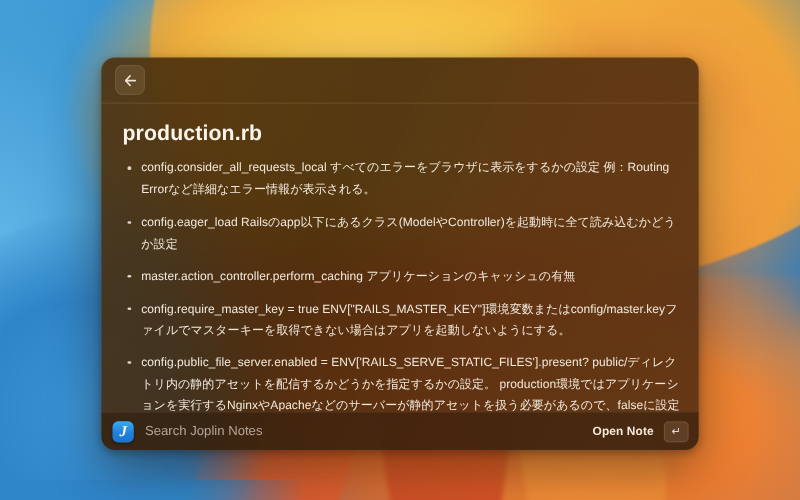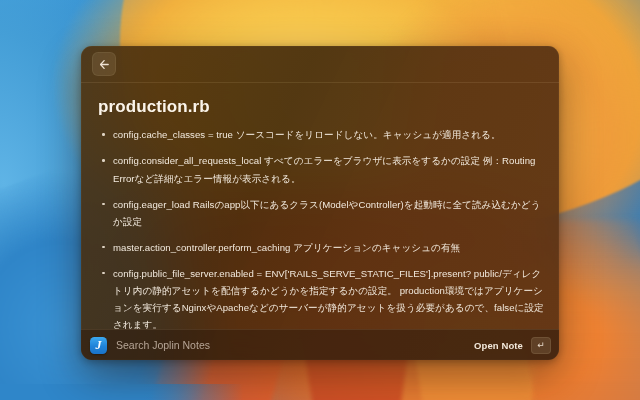--- a/index.html
+++ b/index.html
@@ -309,24 +309,24 @@
         <svg width="11" height="11" viewBox="0 0 11 11">
           <path d="M5.1 1.6 L1.6 5.5 L5.1 9.4" fill="none" stroke="#efe2d2" stroke-width="1.3" stroke-linecap="round" stroke-linejoin="round"></path>
           <path d="M1.9 5.5 H9.2" fill="none" stroke="#efe2d2" stroke-width="1.3" stroke-linecap="round"></path>
         </svg>
       </div>
     </div>
 
     <div class="note-body">
       <div class="note-title">production.rb</div>
       <ul class="note-list">
-        <li class="note-item">config.cache_classes = true ソースコードをリロードしない。キャッシュが適用される。</li>
         <li class="note-item">config.consider_all_requests_local すべてのエラーをブラウザに表示をするかの設定 例：Routing Errorなど詳細なエラー情報が表示される。</li>
         <li class="note-item">config.eager_load Railsのapp以下にあるクラス(ModelやController)を起動時に全て読み込むかどうか設定</li>
         <li class="note-item">master.action_controller.perform_caching アプリケーションのキャッシュの有無</li>
+        <li class="note-item">config.require_master_key = true ENV["RAILS_MASTER_KEY"]環境変数またはconfig/master.keyファイルでマスターキーを取得できない場合はアプリを起動しないようにする。</li>
         <li class="note-item">config.public_file_server.enabled = ENV['RAILS_SERVE_STATIC_FILES'].present? public/ディレクトリ内の静的アセットを配信するかどうかを指定するかの設定。 production環境ではアプリケーションを実行するNginxやApacheなどのサーバーが静的アセットを扱う必要があるので、falseに設定されます。</li>
 
       </ul>
     </div>
 
     <div class="panel-footer">
       <div class="app-icon">
         <span>J</span>
       </div>
       <input class="search-input" type="text" placeholder="Search Joplin Notes" style="">

